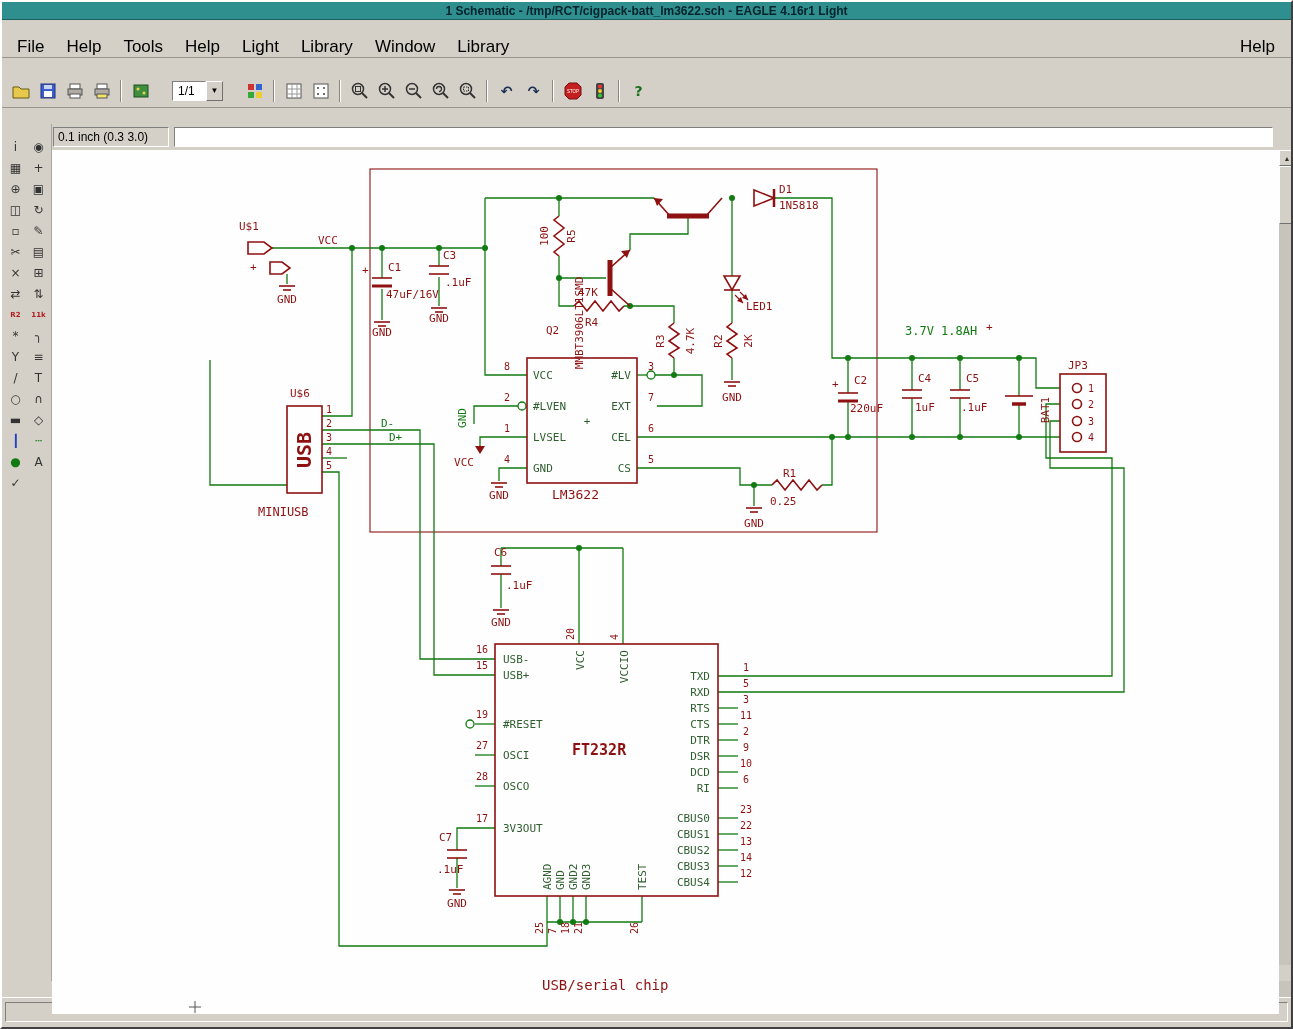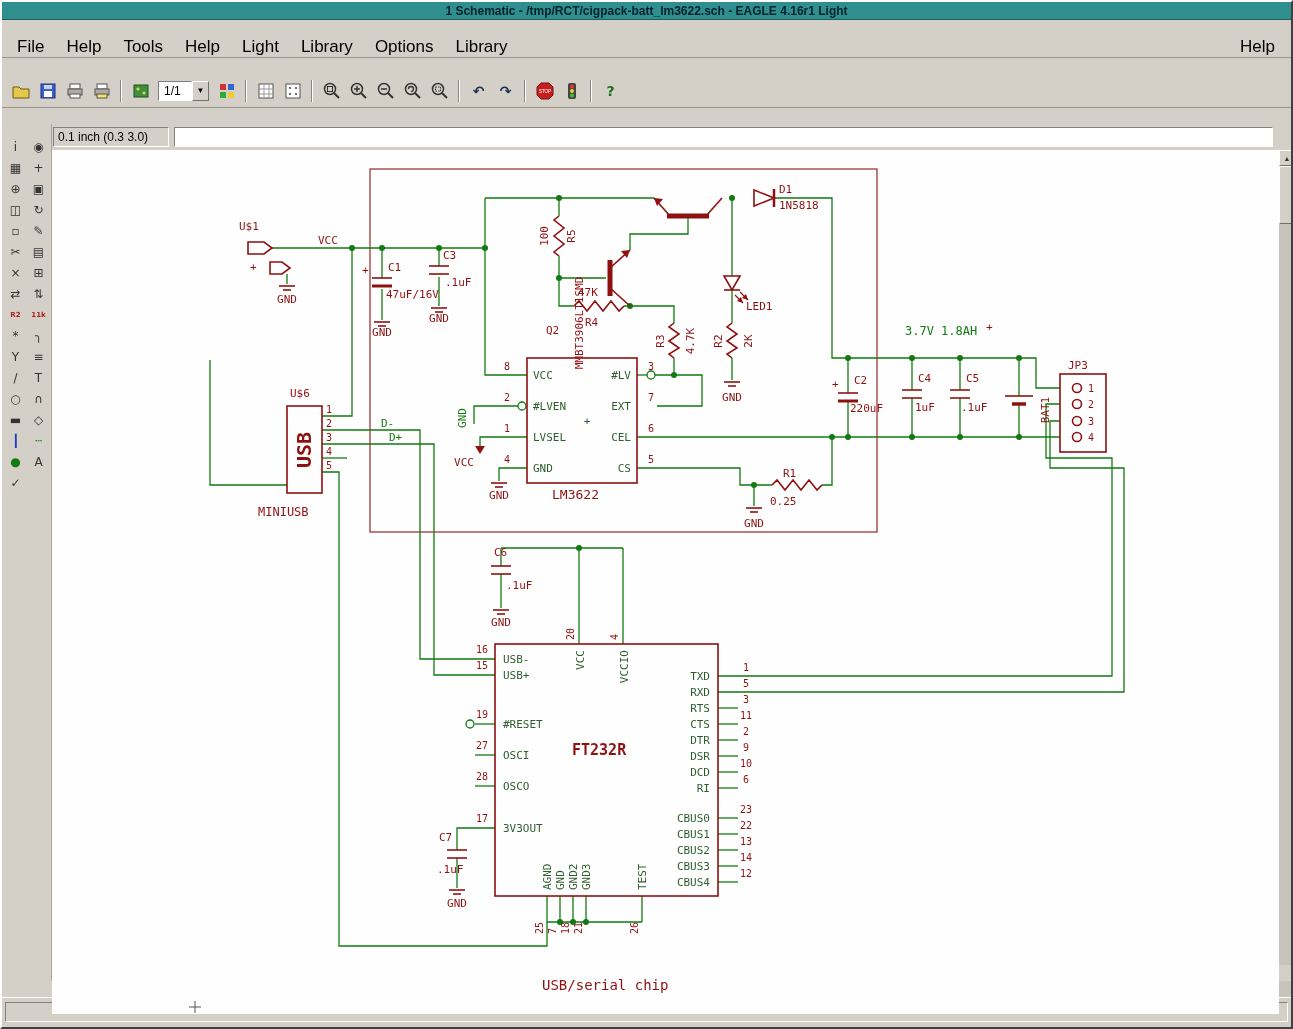--- a/index.html
+++ b/index.html
@@ -11,21 +11,21 @@
   .menubar{height:22px;display:flex;align-items:center;background:#d4d0c8;border-bottom:1px solid #9a968e;
            font-size:17px;color:#000;flex:0 0 auto;padding:0 4px;}
   .mi{padding:2px 11px;cursor:default;}
   .mhelp{margin-left:auto;padding:16px 12px;}
   .toolbar{height:34px;display:flex;align-items:center;gap:2px;padding:2px 6px;border-bottom:1px solid #9a968e;
            background:#d4d0c8;flex:0 0 auto;}
   .tb{width:25px;height:25px;background:#d4d0c8;border:1px solid #d4d0c8;display:flex;align-items:center;
       justify-content:center;padding:0;}
   .tbt{font-size:14px;color:#1a2e52;font-weight:bold;font-family:"DejaVu Sans",sans-serif;}
   .sep{width:2px;height:22px;border-left:1px solid #8a867e;border-right:1px solid #fff;margin:0 4px;}
-  .combo{display:flex;align-items:flex-start;margin:0 3px;}
+  .combo{display:flex;align-items:flex-start;margin:0 17px;}
   .combo .cval{width:34px;height:20px;background:#fff;border:1px solid;border-color:#808080 #fff #fff #808080;
                font-size:12px;display:flex;align-items:center;padding-left:5px;}
   .combo .cbtn{width:17px;height:20px;background:#d4d0c8;border:1px solid;border-color:#fff #707070 #707070 #fff;
                font-size:8px;display:flex;align-items:center;justify-content:center;padding:0;}
   .main{flex:1;display:flex;min-height:0;}
   .palette{width:50px;background:#d4d0c8;display:flex;flex-wrap:wrap;align-content:flex-start;
            padding:12px 1px 0 2px;flex:0 0 auto;border-right:1px solid #aaa69e;}
   .pb{width:23px;height:21px;background:none;border:none;font-size:12px;line-height:20px;color:#333;
       padding:0;text-align:center;font-family:"DejaVu Sans",sans-serif;}
   .pr{color:#b02020;font-size:7px;font-weight:bold;}
@@ -78,21 +78,21 @@
     <span>1 Schematic - /tmp/RCT/cigpack-batt_lm3622.sch - EAGLE 4.16r1 Light</span>
   </div>
 
   <div class="menubar">
     <span class="mi">File</span>
     <span class="mi">Help</span>
     <span class="mi">Tools</span>
     <span class="mi">Help</span>
     <span class="mi">Light</span>
     <span class="mi">Library</span>
-    <span class="mi">Options</span>
+    <span class="mi">Window</span>
     <span class="mi">Library</span>
     <span class="mi mhelp">Help</span>
   </div>
 
   <div class="toolbar">
     <button class="tb">
         <svg width="20" height="20">
           <path d="M2 6h6l2 2h8v9H2z" fill="#e6c84d" stroke="#6b5a10"></path>
         </svg>
       </button>

